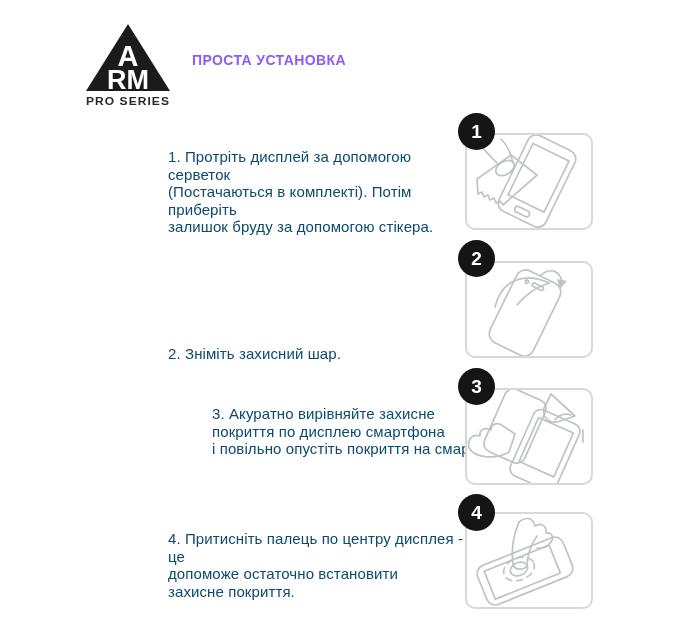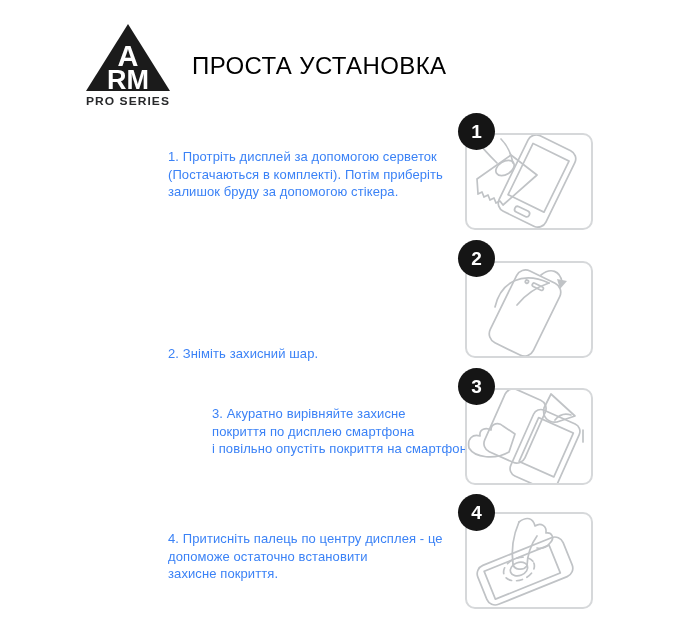--- a/index.html
+++ b/index.html
@@ -4,26 +4,26 @@
 <style>
   html,body{margin:0;padding:0;background:#ffffff;}
   .canvas{
     position:relative;width:680px;height:630px;background:#ffffff;overflow:hidden;
     font-family:"Liberation Sans",sans-serif;
   }
   
   .logo-svg{position:absolute;left:84px;top:22px;}
   .page-title{
     position:absolute;left:192px;top:52px;
-    font-size:24px;font-weight:normal;letter-spacing:0.4px;color:#000000;
+    font-size:14px;font-weight:bold;letter-spacing:0.4px;color:#8b5cf6;
   }
   
   .step-text{
     position:absolute;left:168px;width:302px;
-    font-size:13px;line-height:17.5px;color:#3b82f6;
+    font-size:15px;line-height:17.5px;color:#0c4a6e;
     white-space:pre-line;letter-spacing:0.1px;
   }
   .step-text.s1{top:148px;}
   .step-text.s2{top:300px;margin-top:45px;}
   .step-text.s3{top:405px;margin-left:44px;}
   .step-text.s4{top:530px;}
   
   .illus-box{
     position:absolute;left:465px;width:128px;height:97px;
     border:2px solid #d6d8da;border-radius:10px;box-sizing:border-box;

